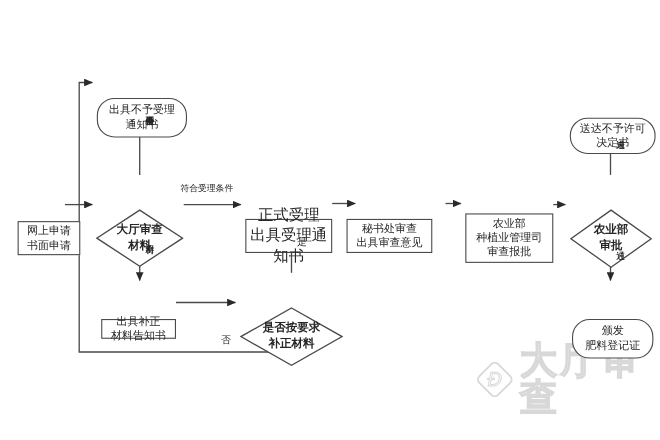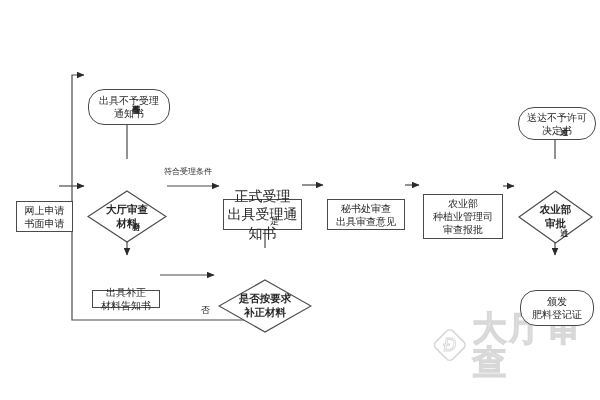--- a/index.html
+++ b/index.html
@@ -101,21 +101,21 @@
     </svg>
     <span class="lbl">是否按要求
 补正材料</span>
   </div>
 
   <div class="node rect" style="left:223px;top:168px;width:79px;height:31px">
     <span class="lbl" style="font-size:14px">正式受理
 出具受理通知书</span>
   </div>
 
-  <div class="node rect" style="left:327px;top:168px;width:78px;height:31px">
+  <div class="node rect" style="left:315px;top:168px;width:78px;height:31px">
     <span class="lbl" style="font-size:10px">秘书处审查
 出具审查意见</span>
   </div>
 
   <div class="node rect" style="left:423px;top:163px;width:80px;height:45px">
     <span class="lbl" style="font-size:10px">农业部
 种植业管理司
 审查报批</span>
   </div>
 

